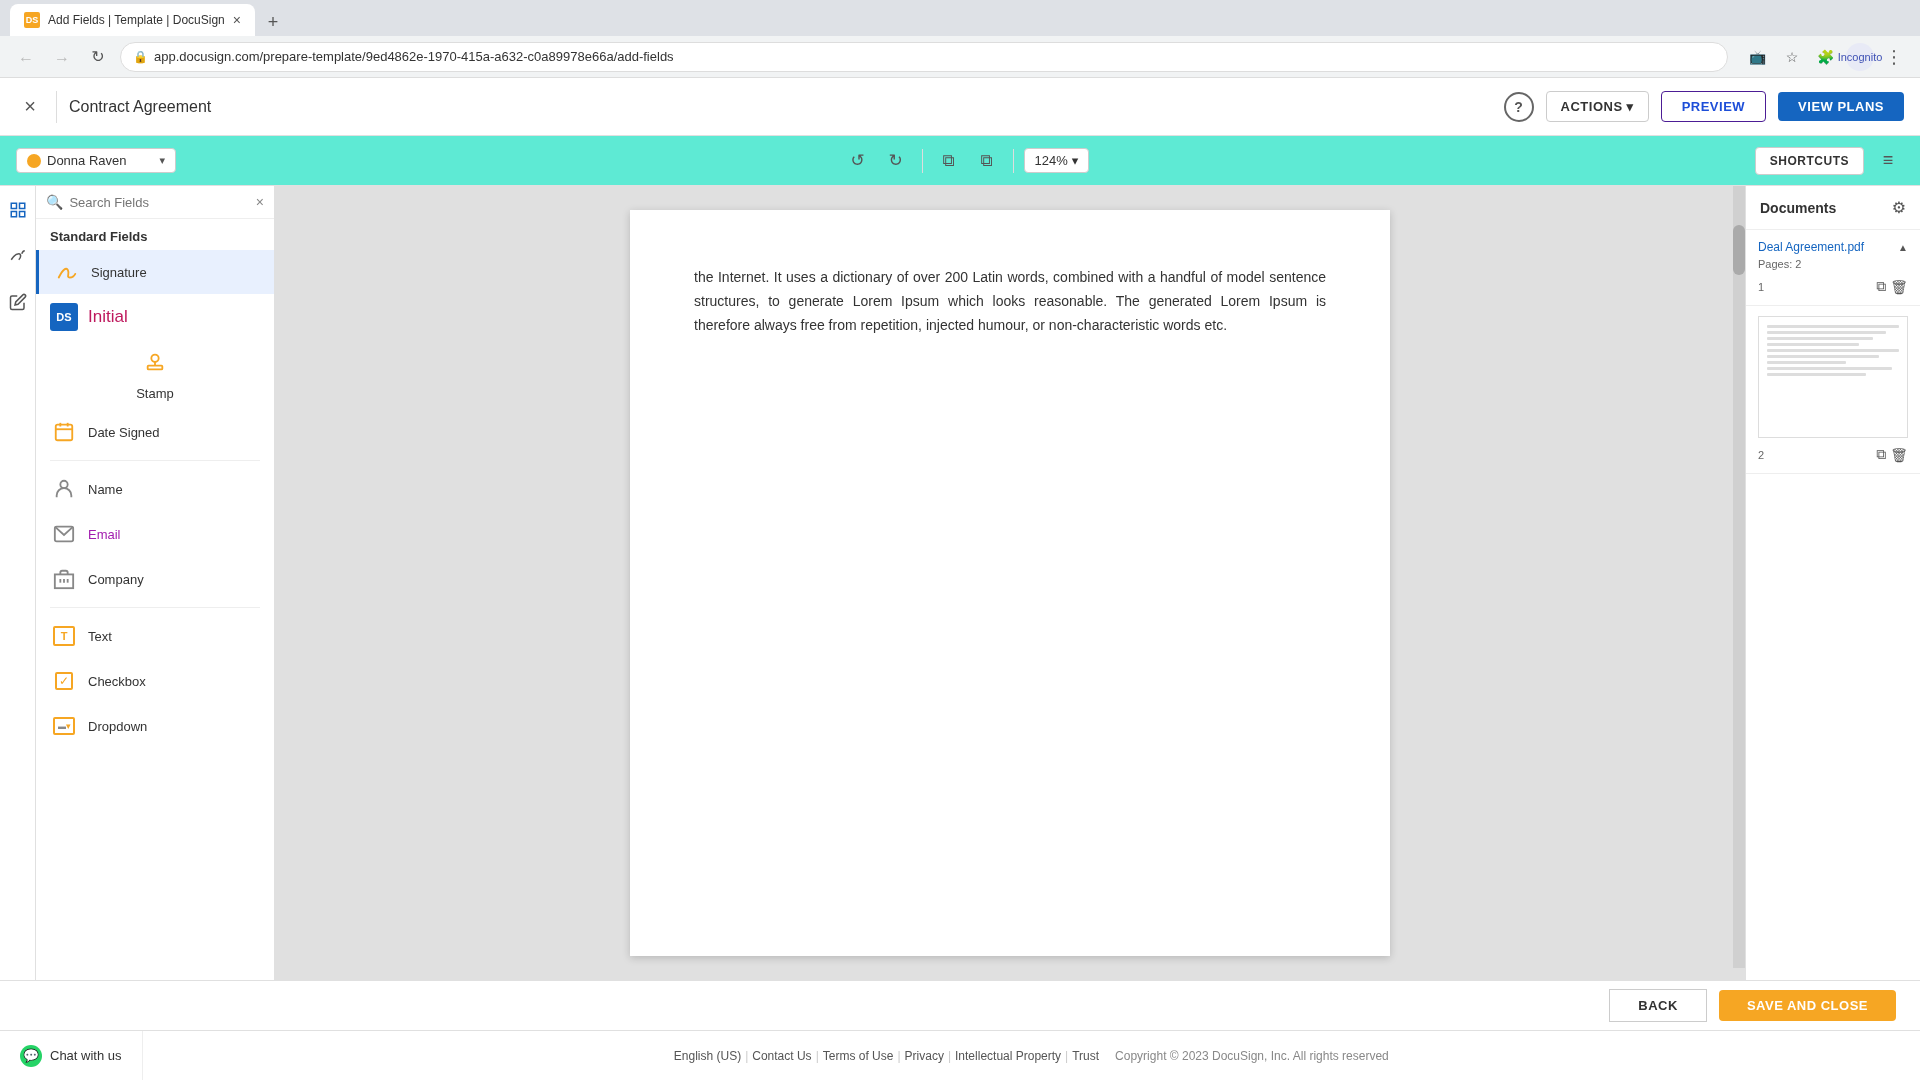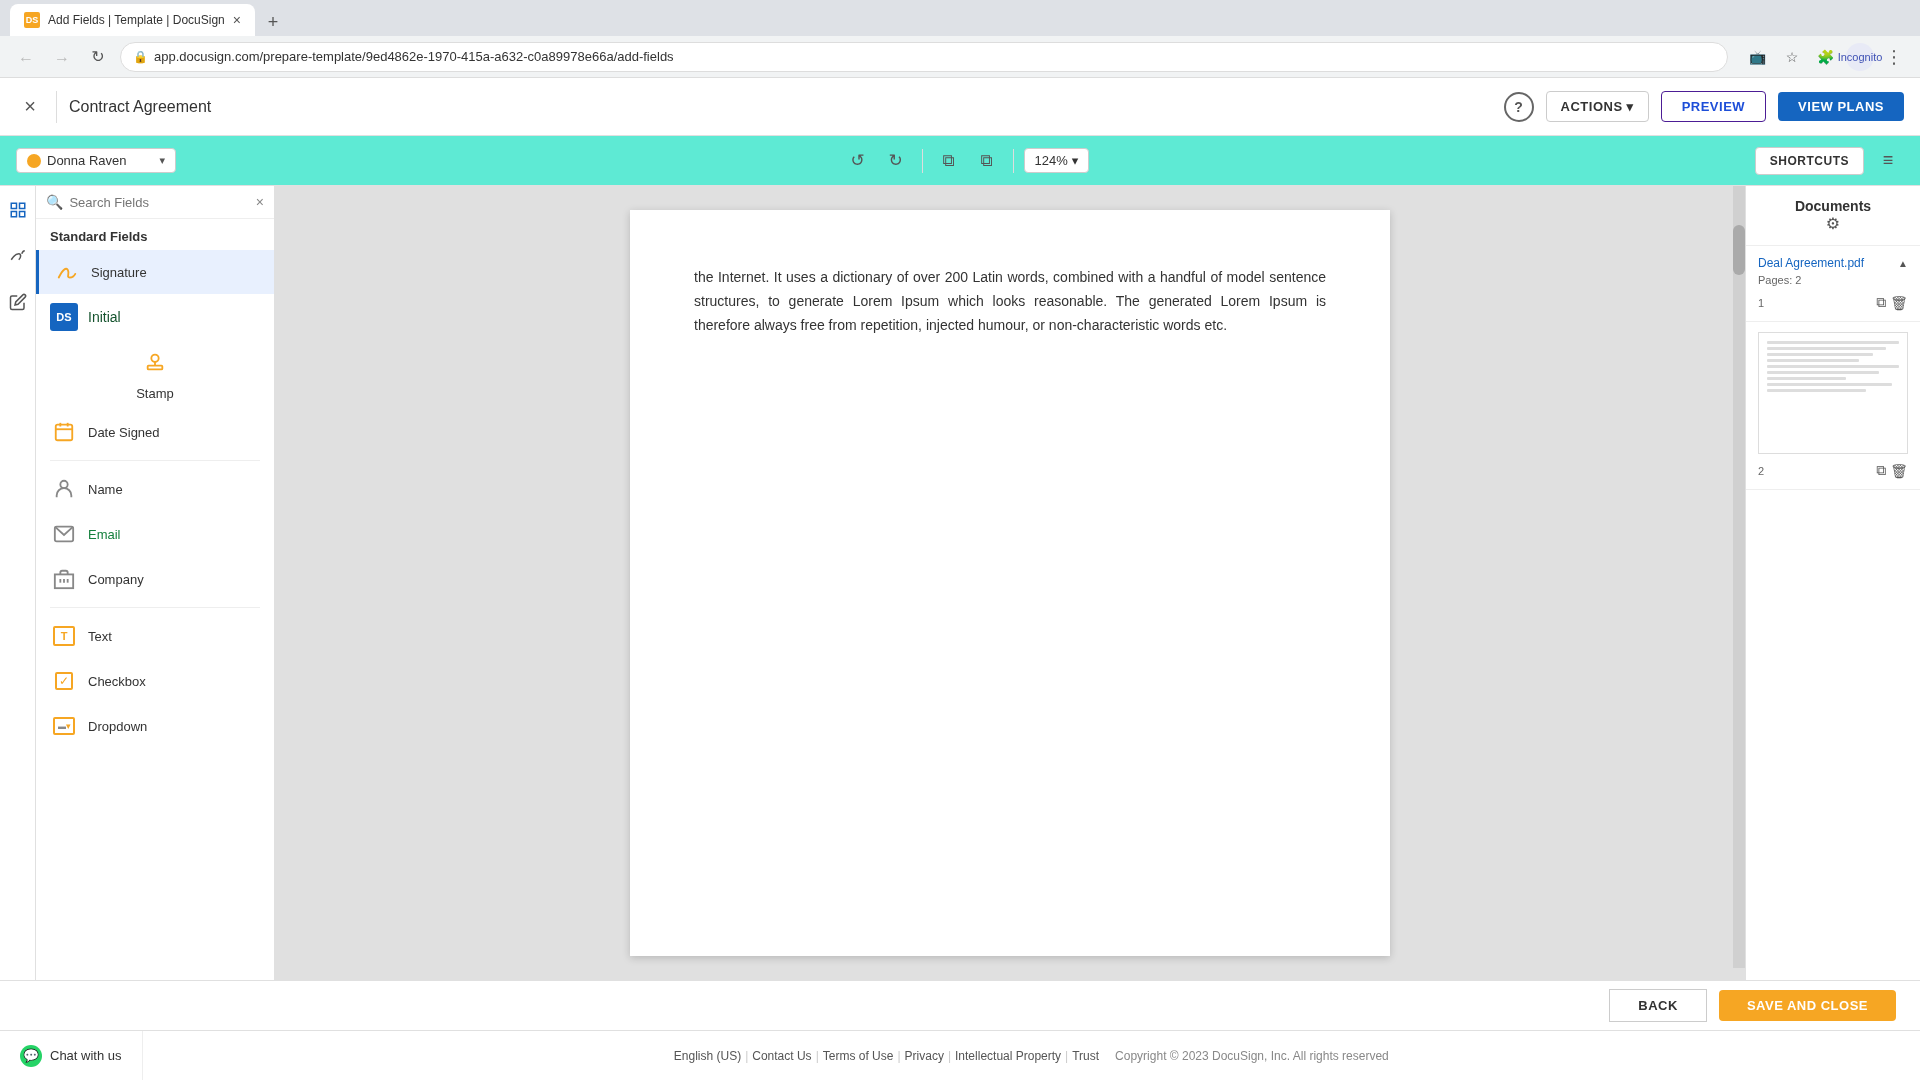--- a/index.html
+++ b/index.html
@@ -113,21 +113,21 @@
           <div style="width:28px;height:28px;display:flex;align-items:center;justify-content:center;">
             <svg width="22" height="22" viewBox="0 0 24 24" fill="none">
                 <path d="M3 18c4-8 8-12 10-8s-2 8 2 8 6-4 6-4" stroke="#f6a623" stroke-width="2" stroke-linecap="round"></path>
               </svg>
           </div>
           <span style="font-size:13px;color:#333;">Signature</span>
         </div>
 
         <div style="display:flex;align-items:center;gap:10px;padding:8px 14px;cursor:pointer;margin:0 0 1px 0;">
           <div style="width:28px;height:28px;display:flex;align-items:center;justify-content:center;background:#1565c0;border-radius:3px;font-size:11px;font-weight:bold;color:white;">DS</div>
-          <span style="font-size:14px;color:#14532d;">Initial</span>
+          <span style="font-size:17px;color:#be185d;">Initial</span>
         </div>
 
         <div style="display:flex;align-items:center;gap:10px;padding:8px 14px;cursor:pointer;margin:0 0 1px 0;flex-direction:column;">
           <div style="width:28px;height:28px;display:flex;align-items:center;justify-content:center;">
             <svg width="22" height="22" viewBox="0 0 24 24" fill="none" stroke="#f6a623" stroke-width="2">
                 <circle cx="12" cy="8" r="4"></circle>
                 <rect x="4" y="16" width="16" height="4" rx="1"></rect>
                 <line x1="12" y1="12" x2="12" y2="16"></line>
               </svg>
           </div>
@@ -158,21 +158,21 @@
           <span style="font-size:13px;color:#333;">Name</span>
         </div>
 
         <div style="display:flex;align-items:center;gap:10px;padding:8px 14px;cursor:pointer;margin:0 0 1px 0;">
           <div style="width:28px;height:28px;display:flex;align-items:center;justify-content:center;">
             <svg width="22" height="22" viewBox="0 0 24 24" fill="none" stroke="#888" stroke-width="2">
                 <rect x="2" y="4" width="20" height="16" rx="2"></rect>
                 <polyline points="2,4 12,13 22,4"></polyline>
               </svg>
           </div>
-          <span style="font-size:13px;color:#15803d;">Email</span>
+          <span style="font-size:13px;color:#a21caf;">Email</span>
         </div>
 
         <div style="display:flex;align-items:center;gap:10px;padding:8px 14px;cursor:pointer;margin:0 0 1px 0;">
           <div style="width:28px;height:28px;display:flex;align-items:center;justify-content:center;">
             <svg width="22" height="22" viewBox="0 0 24 24" fill="none" stroke="#888" stroke-width="2">
                 <rect x="2" y="7" width="20" height="15"></rect>
                 <path d="M16 7V5a2 2 0 0 0-2-2h-4a2 2 0 0 0-2 2v2"></path>
                 <line x1="12" y1="12" x2="12" y2="16"></line>
                 <line x1="8" y1="12" x2="8" y2="16"></line>
                 <line x1="16" y1="12" x2="16" y2="16"></line>
@@ -222,21 +222,21 @@
     <div style="height:12px;background:#d0d0d0;position:relative;">
       <div style="position:absolute;left:10%;width:80%;height:100%;background:#b0b0b0;border-radius:3px;"></div>
     </div>
 
     <div style="position:absolute;right:0;top:0;bottom:12px;width:12px;background:#d0d0d0;">
       <div style="position:absolute;top:5%;width:100%;height:50px;background:#aaa;border-radius:6px;"></div>
     </div>
   </div>
 
   <div style="width:175px;background:white;border-left:1px solid #e0e0e0;overflow-y:auto;display:flex;flex-direction:column;">
-    <div style="display:flex;align-items:center;justify-content:space-between;padding:12px 14px;border-bottom:1px solid #eee;flex-direction:column;">
+    <div style="display:flex;align-items:center;justify-content:space-between;padding:12px 14px;border-bottom:1px solid #eee;">
       <span style="font-size:14px;font-weight:600;color:#333;">Documents</span>
       <span style="cursor:pointer;color:#555;font-size:16px;">⚙</span>
     </div>
 
     <div style="padding:10px 12px;border-bottom:1px solid #eee;">
       <div style="display:flex;align-items:center;justify-content:space-between;margin-bottom:4px;">
         <span style="font-size:12px;color:#1565c0;cursor:pointer;">Deal Agreement.pdf</span>
         <span style="font-size:10px;color:#555;cursor:pointer;">▲</span>
       </div>
       <div style="font-size:11px;color:#666;margin-bottom:8px;">Pages: 2</div>

